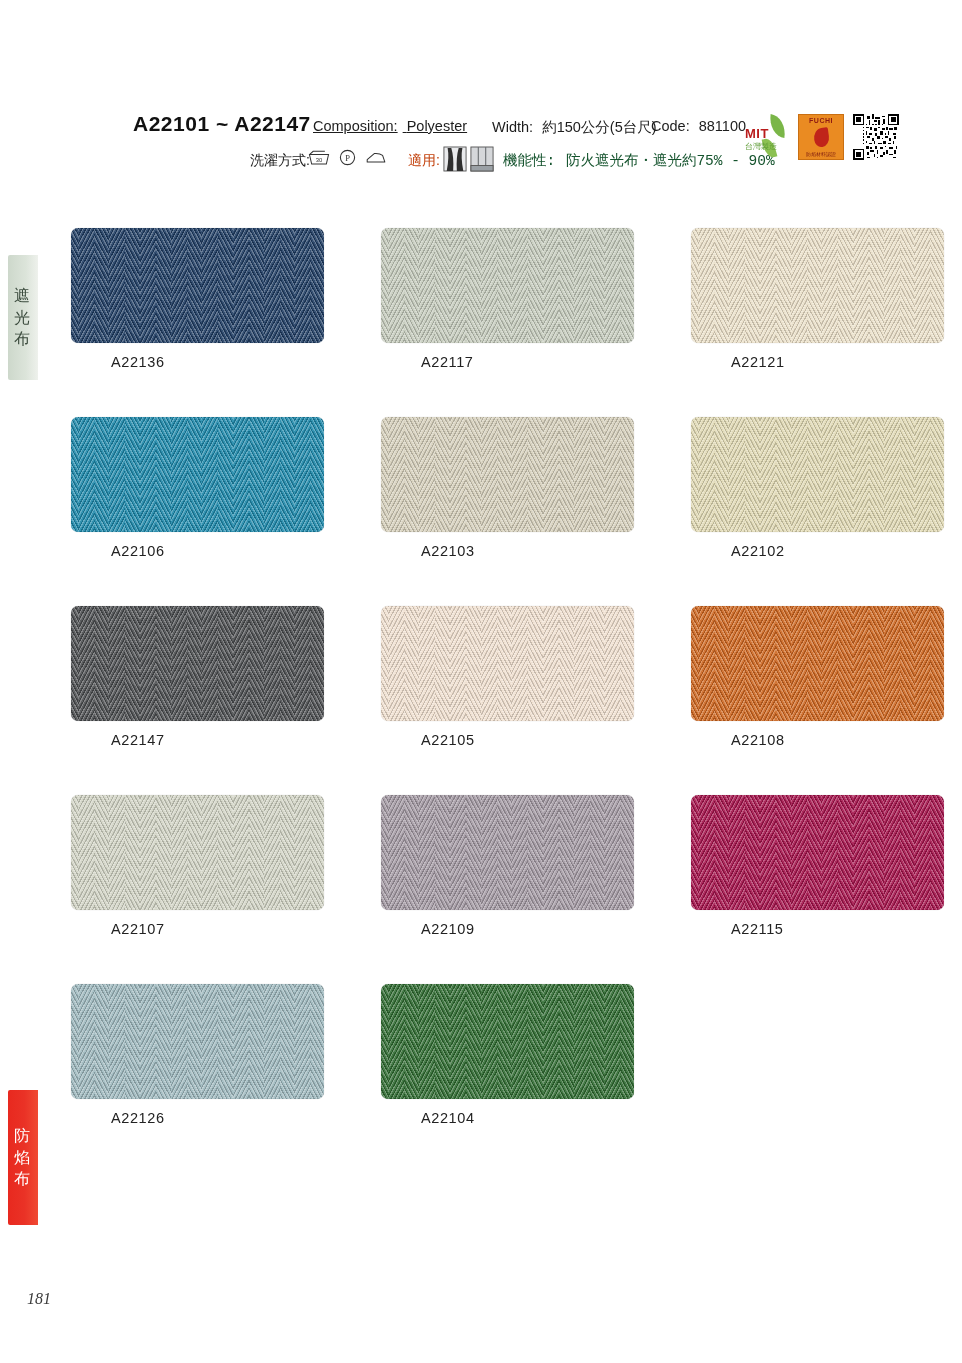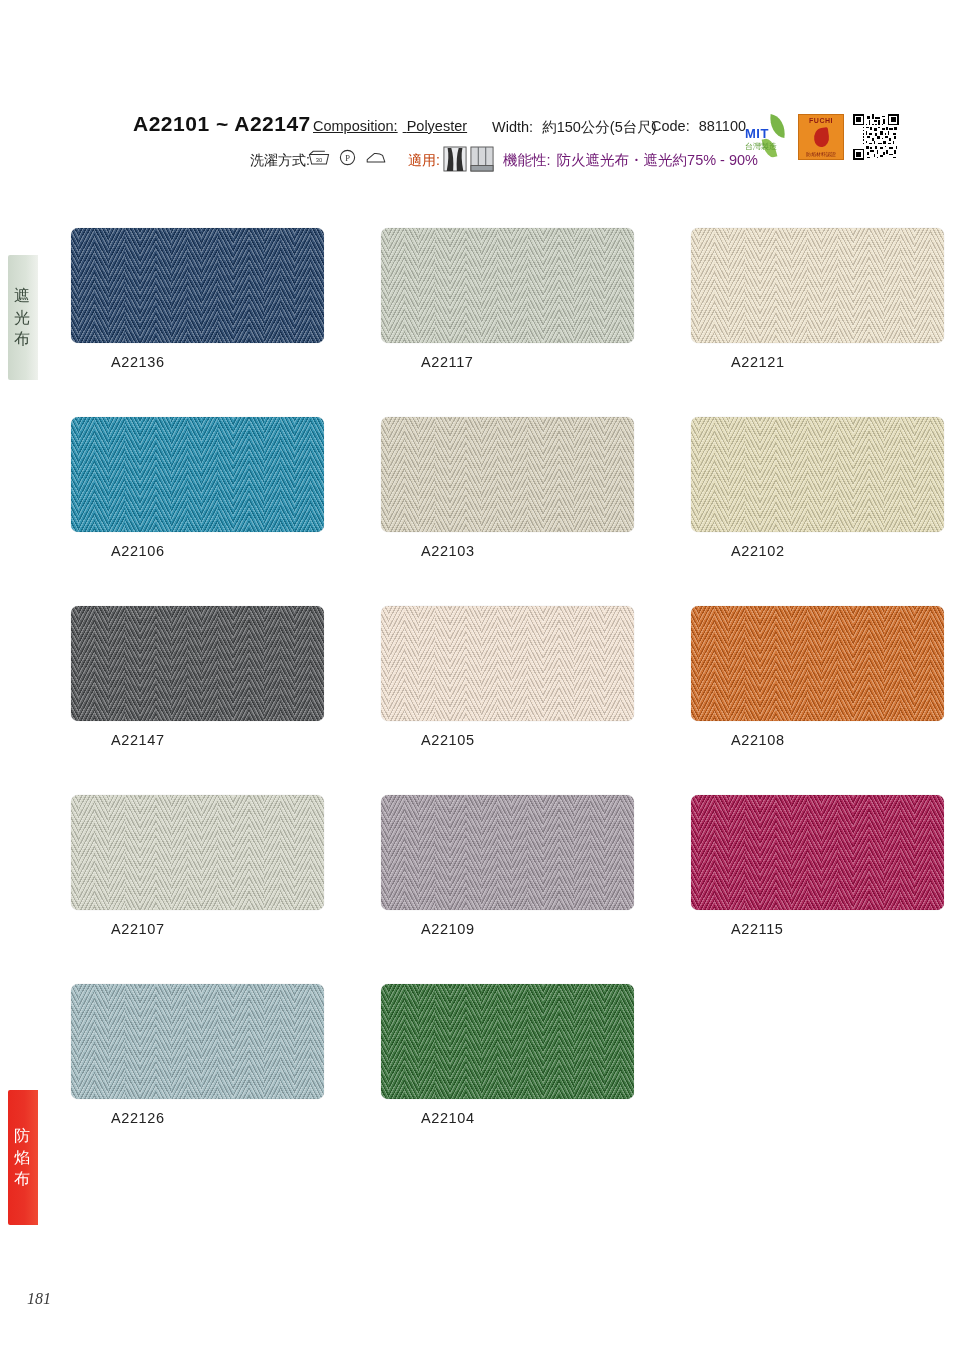--- a/index.html
+++ b/index.html
@@ -127,21 +127,22 @@
     display: flex;
     align-items: center;
     gap: 3px;
   }
   #function-text {
     position: absolute;
     left: 503px;
     top: 5px;
     font-size: 14.5px;
     white-space: nowrap;
-    color: #701a75;
+    color: #14532d;
+    font-family: Liberation Mono, monospace;
   }
   #function-text .fn-label { margin-right: 2px; }
 
   
   #logos {
     position: absolute;
     left: 745px;
     top: 114px;
     display: flex;
     align-items: center;
@@ -175,21 +176,21 @@
     background: #8cc152;
     border-radius: 0 70% 0 70%;
     transform: rotate(-15deg);
   }
   #mit-logo .mit-text {
     position: absolute;
     left: 0;
     top: 12px;
     font-size: 13px;
     font-weight: bold;
-    color: #1d4ed8;
+    color: #b91c1c;
     letter-spacing: 0.5px;
   }
   #mit-logo .mit-sub {
     position: absolute;
     left: 0px;
     top: 27px;
     font-size: 8px;
     color: #5d9b34;
     white-space: nowrap;
     letter-spacing: 0;

